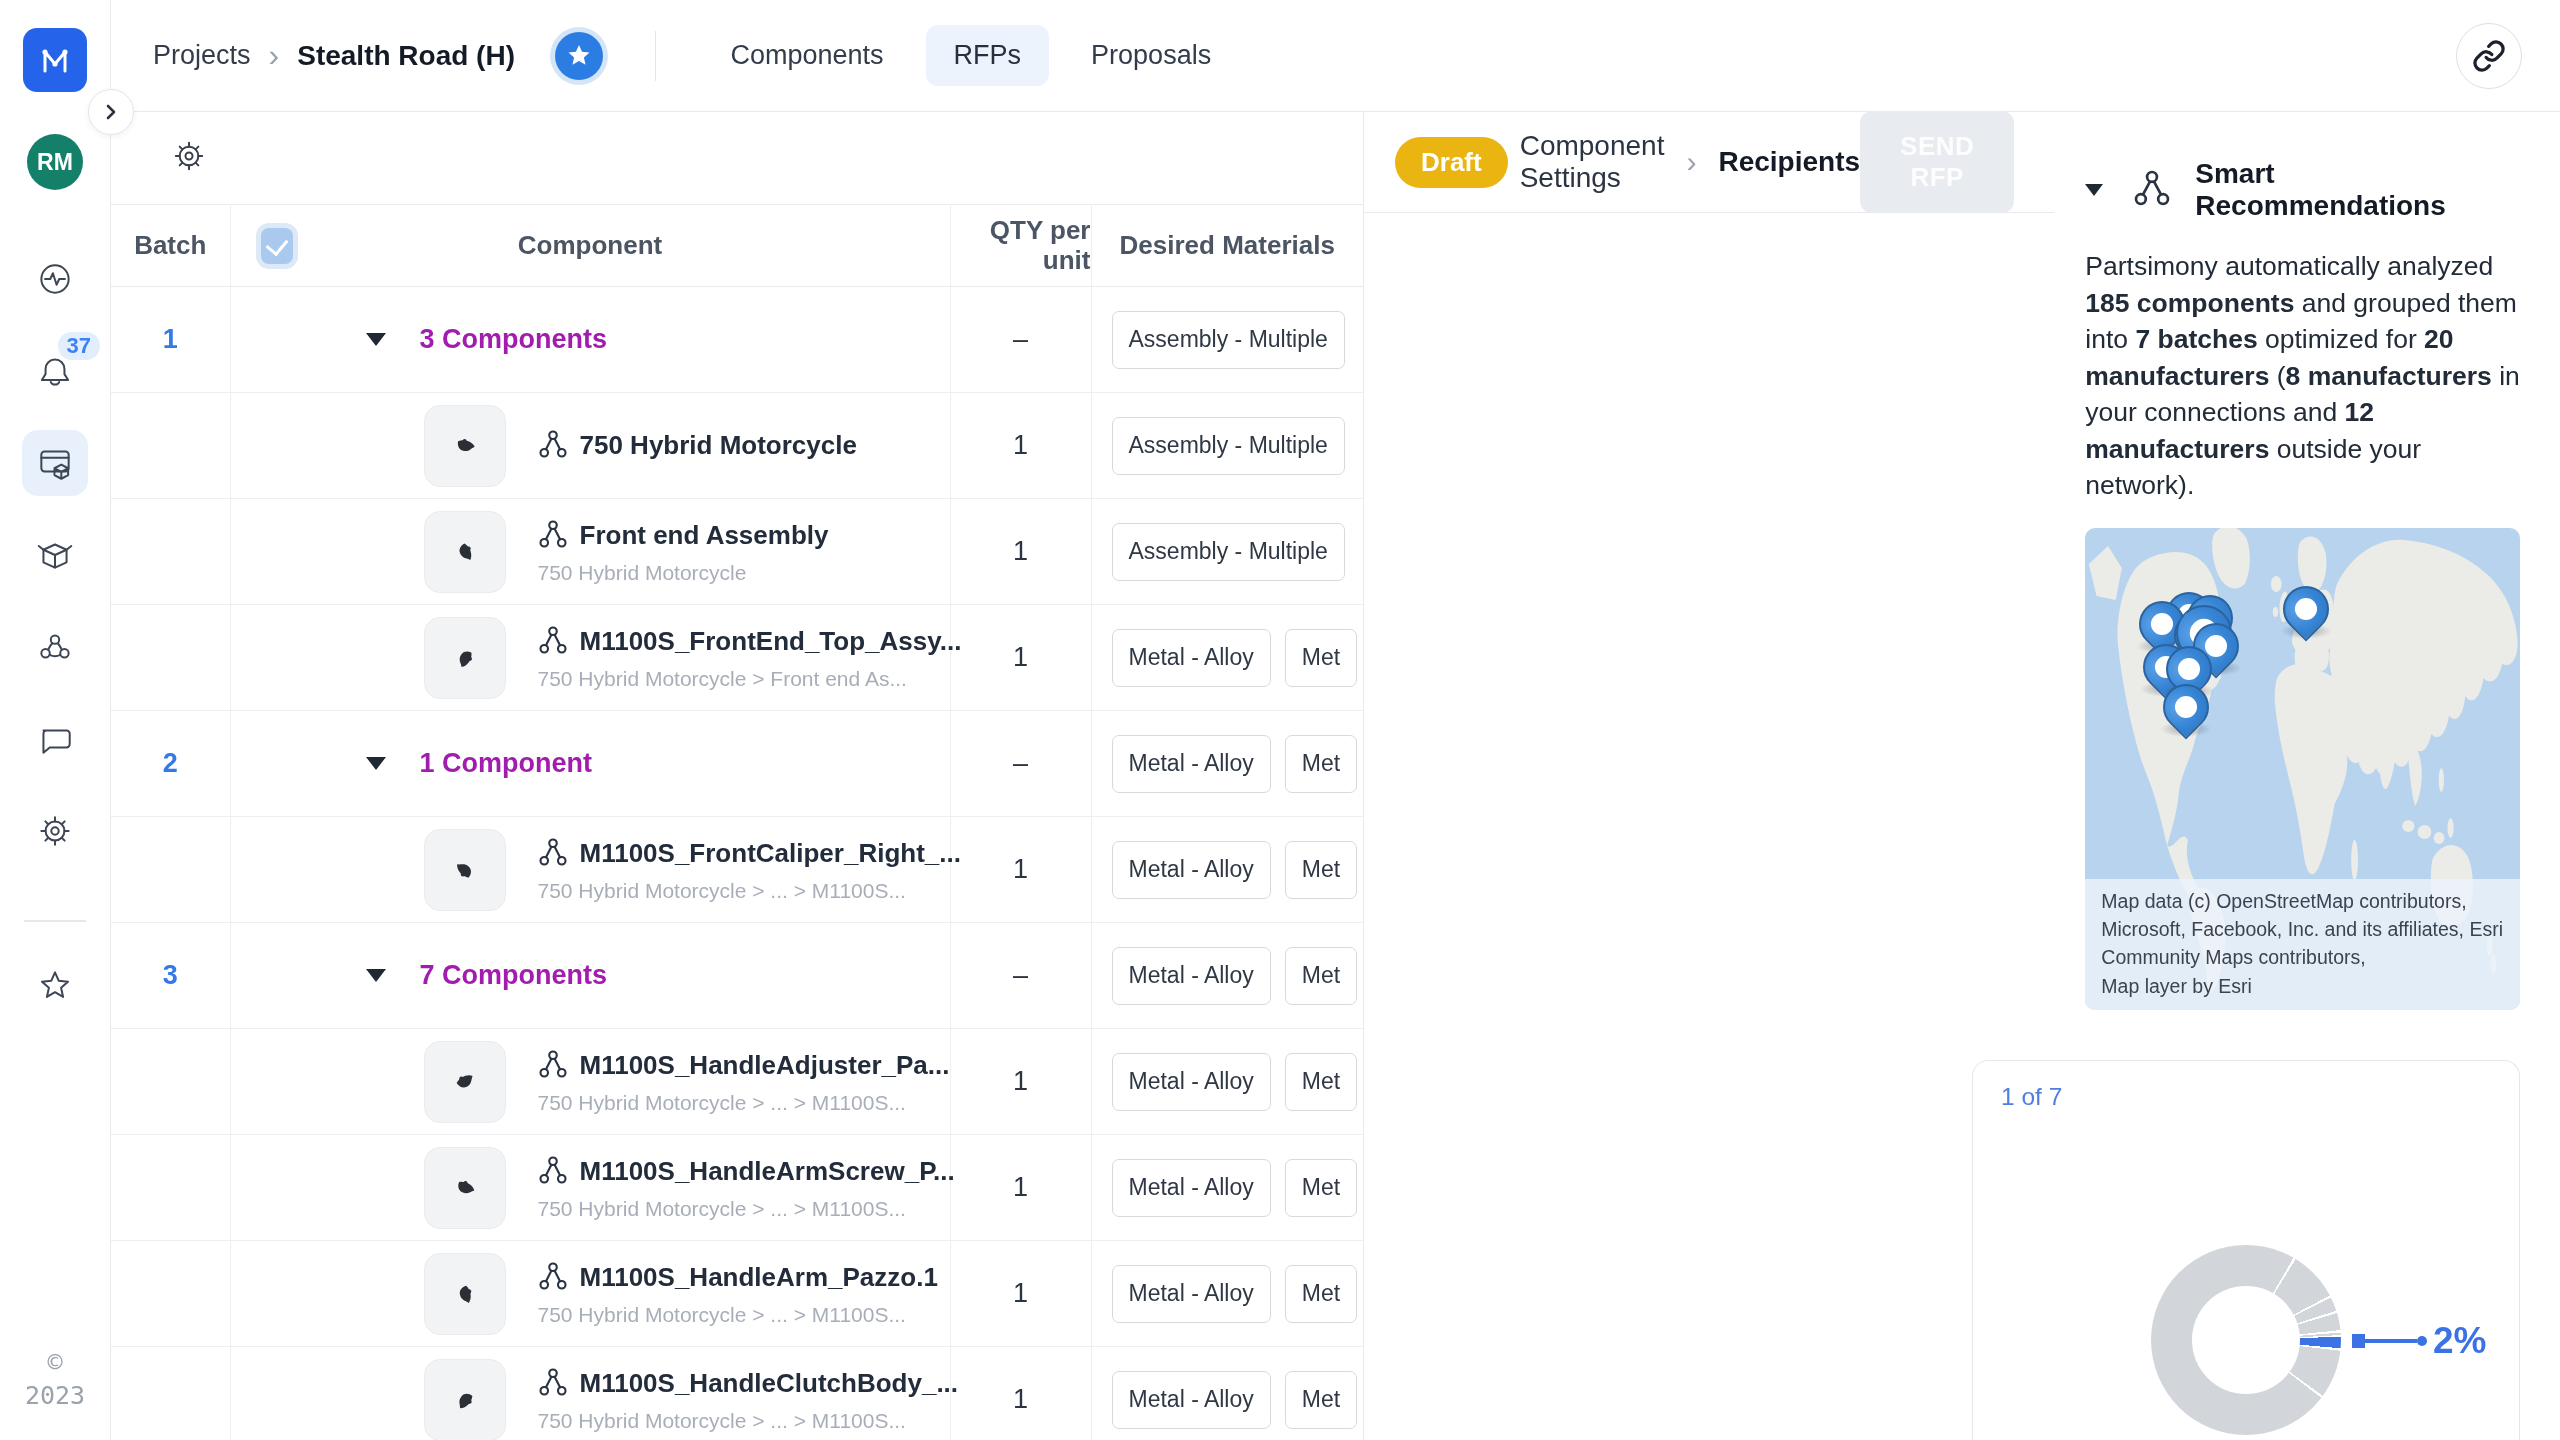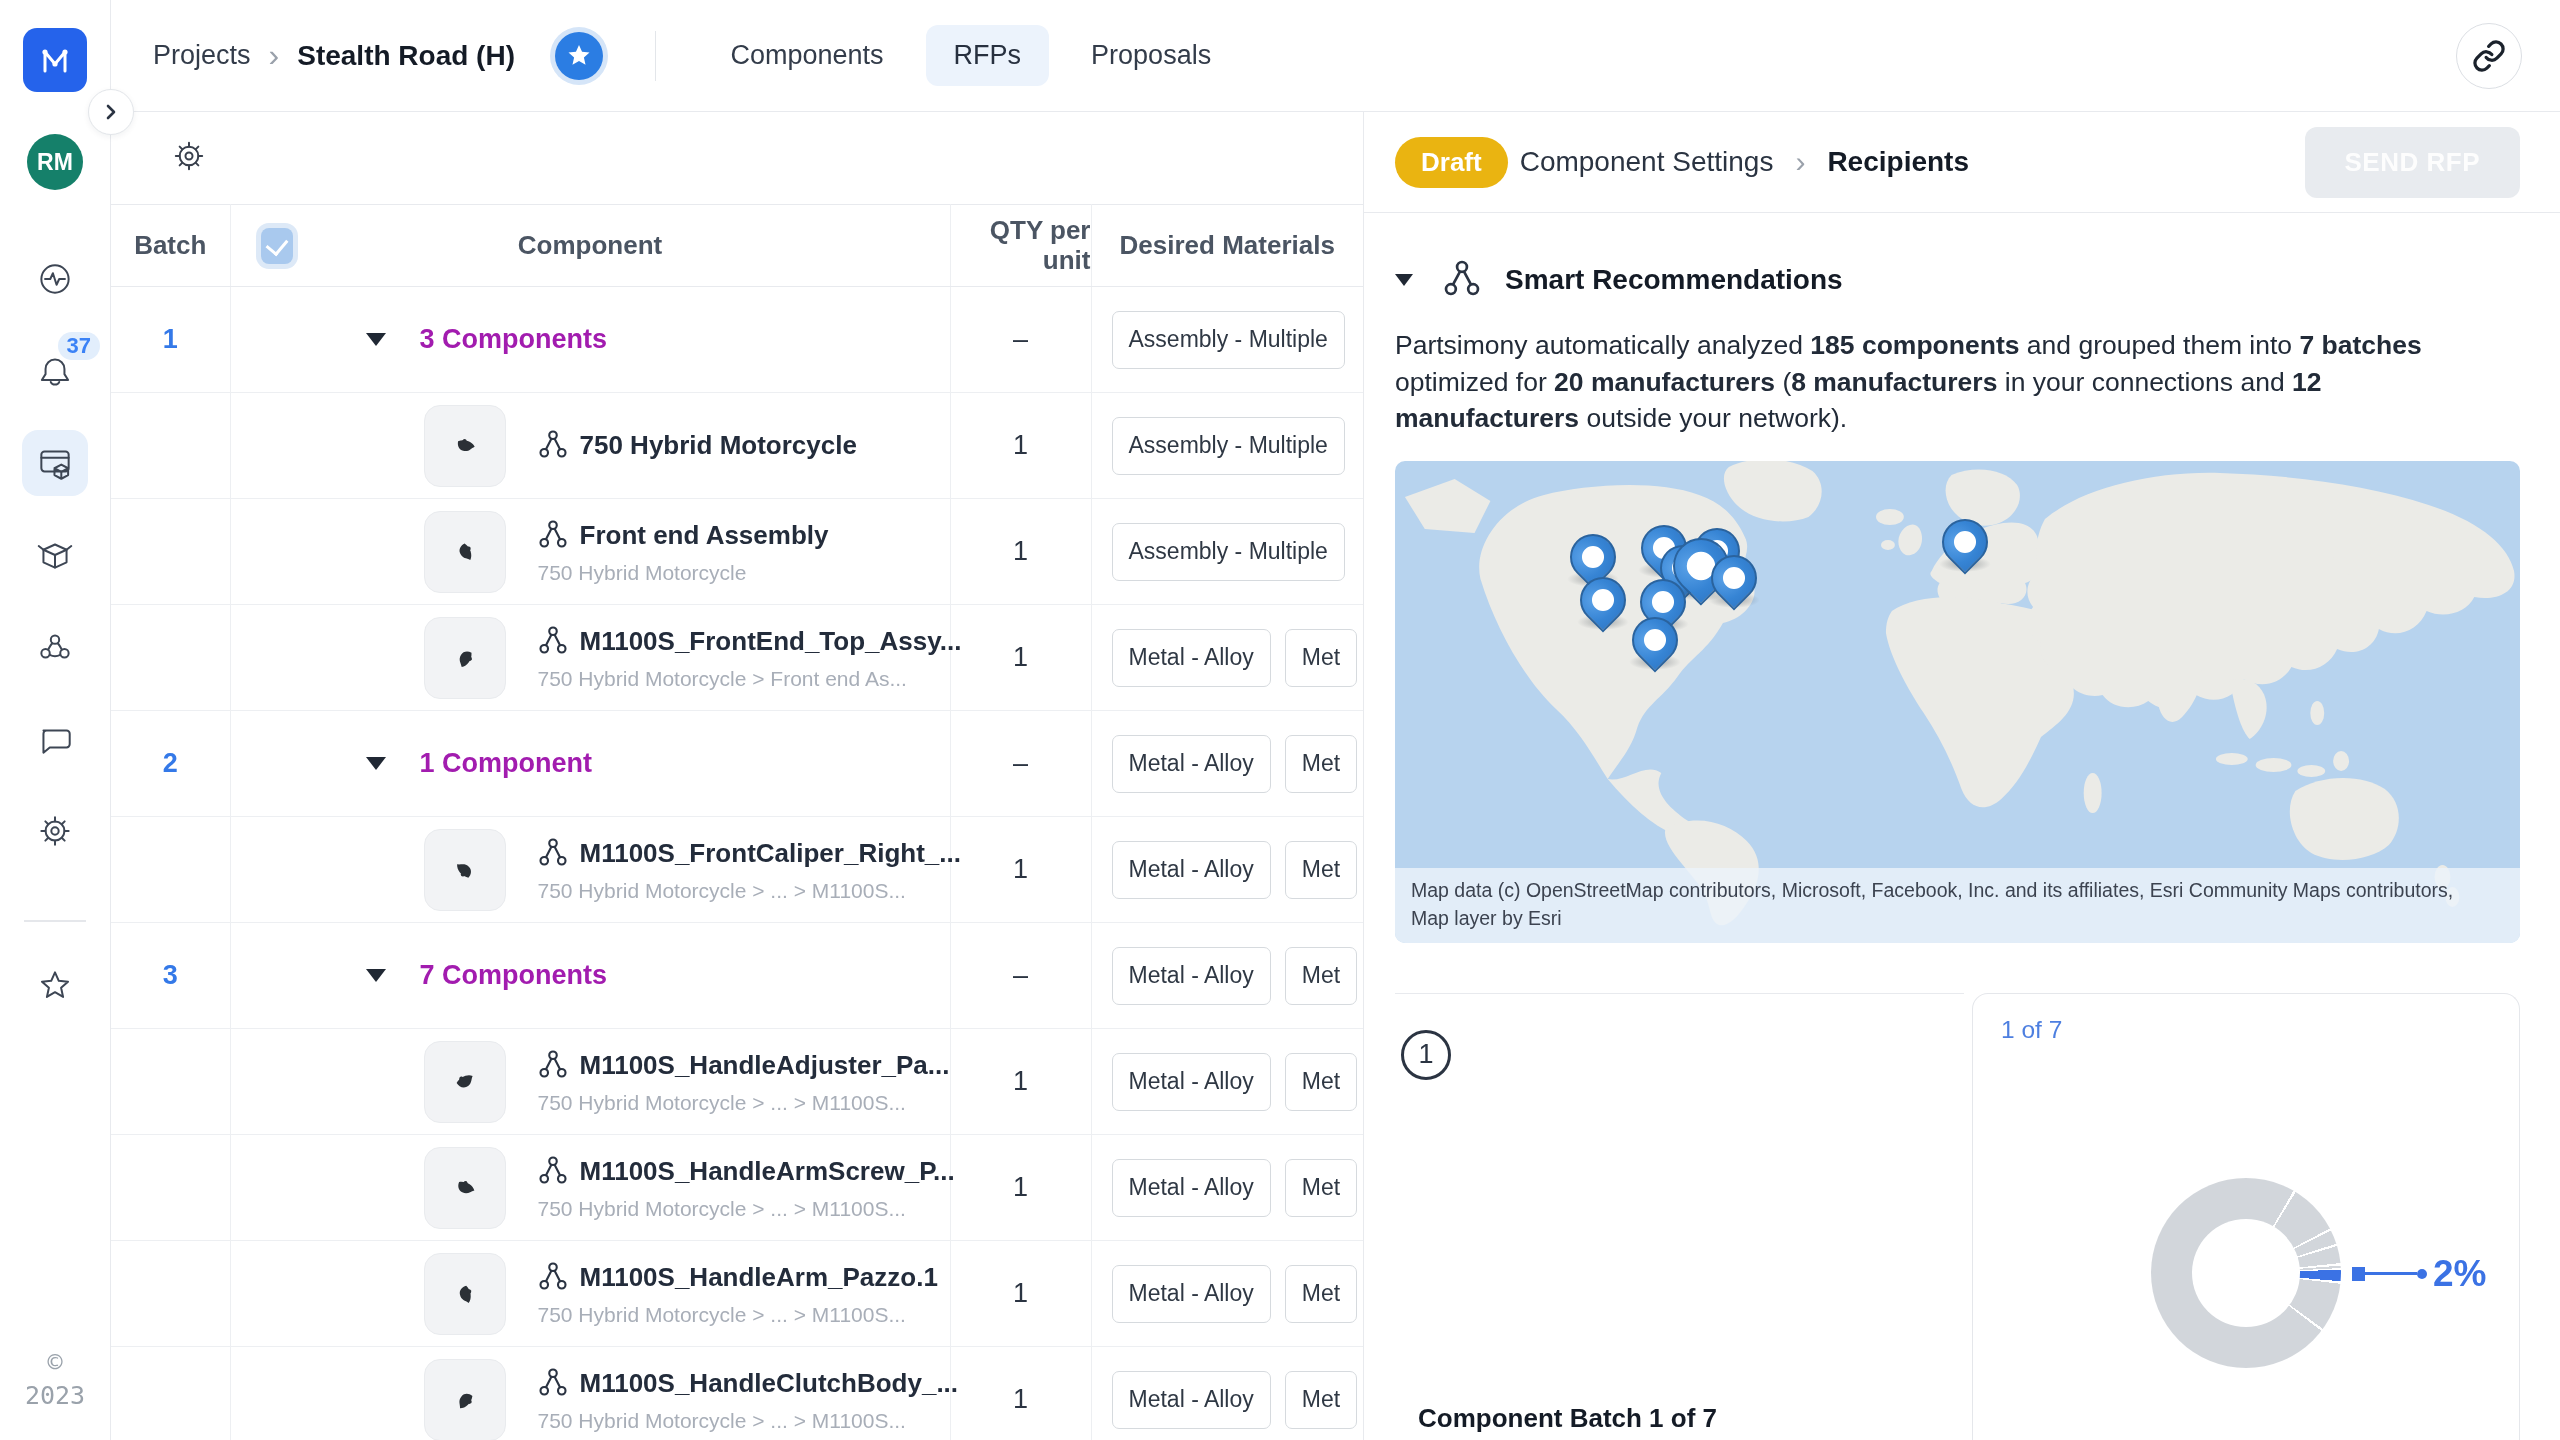--- a/index.html
+++ b/index.html
@@ -83,21 +83,21 @@
   .comp-name-row { display:flex; align-items:center; gap:12px; }
   .mol svg { width:30px; height:30px; stroke:#2a3342; stroke-width:1.7; fill:none; }
   .comp-name { font-size:26px; font-weight:700; color:#232c3b; white-space:nowrap; cursor:pointer; }
   .comp-path { font-size:21px; color:#a8aeb8; margin-top:8px; white-space:nowrap; }
   .c-qty { text-align:center; font-size:27px; color:#2b3442; }
   .c-mat { overflow:hidden; white-space:nowrap; padding-left:20px; }
   .chip { display:inline-flex; align-items:center; height:58px; padding:0 16px; background:#fff;
     border:1.5px solid #d6dade; border-radius:7px; font-size:23px; color:#2f3844; margin-right:14px; cursor:pointer; }
 
   
-  .right-panel { flex:1; border-left:1.5px solid #e8eaee; display:flex; flex-direction:column; min-width:0; background:#fff; }
+  .right-panel { flex:1; border-left:1.5px solid #e8eaee; display:flex; flex-direction:row; min-width:0; background:#fff; }
   .panel-header { height:101px; flex:0 0 101px; border-bottom:1.5px solid #e8eaee; display:flex;
     align-items:center; padding:0 40px 0 31px; }
   .draft-badge { background:#eab411; color:#fff; font-size:26px; font-weight:600; border-radius:999px;
     padding:10px 26px; }
   .panel-crumb { font-size:28px; color:#2b3442; margin-left:12px; cursor:pointer; }
   .panel-crumb-sep { font-size:30px; color:#9aa1ab; margin:0 22px; }
   .panel-crumb-active { font-size:28px; font-weight:700; color:#141b26; }
   .send-btn { margin-left:auto; background:#e8ebef; color:#fdfdfd; font-size:26px; font-weight:700;
     letter-spacing:.5px; border:none; border-radius:12px; padding:20px 40px; cursor:not-allowed; }
   .panel-body { flex:1; padding:0 40px 0 31px; display:flex; flex-direction:column; min-height:0; }

